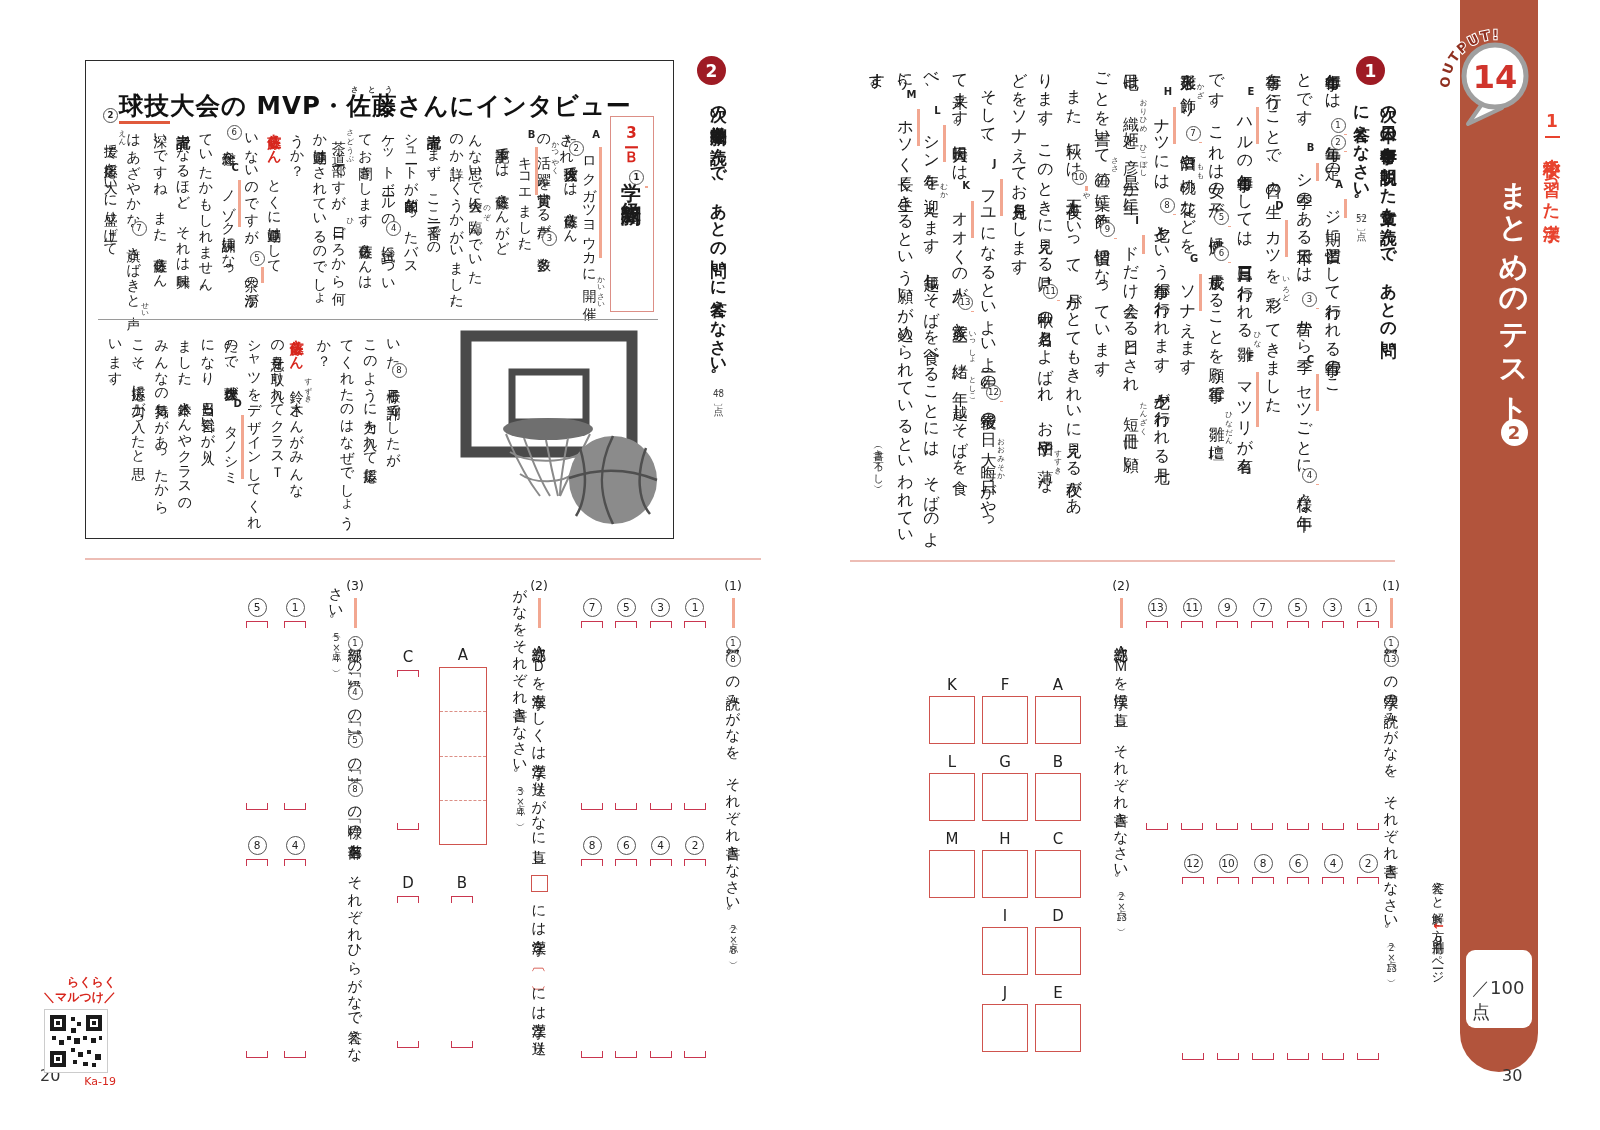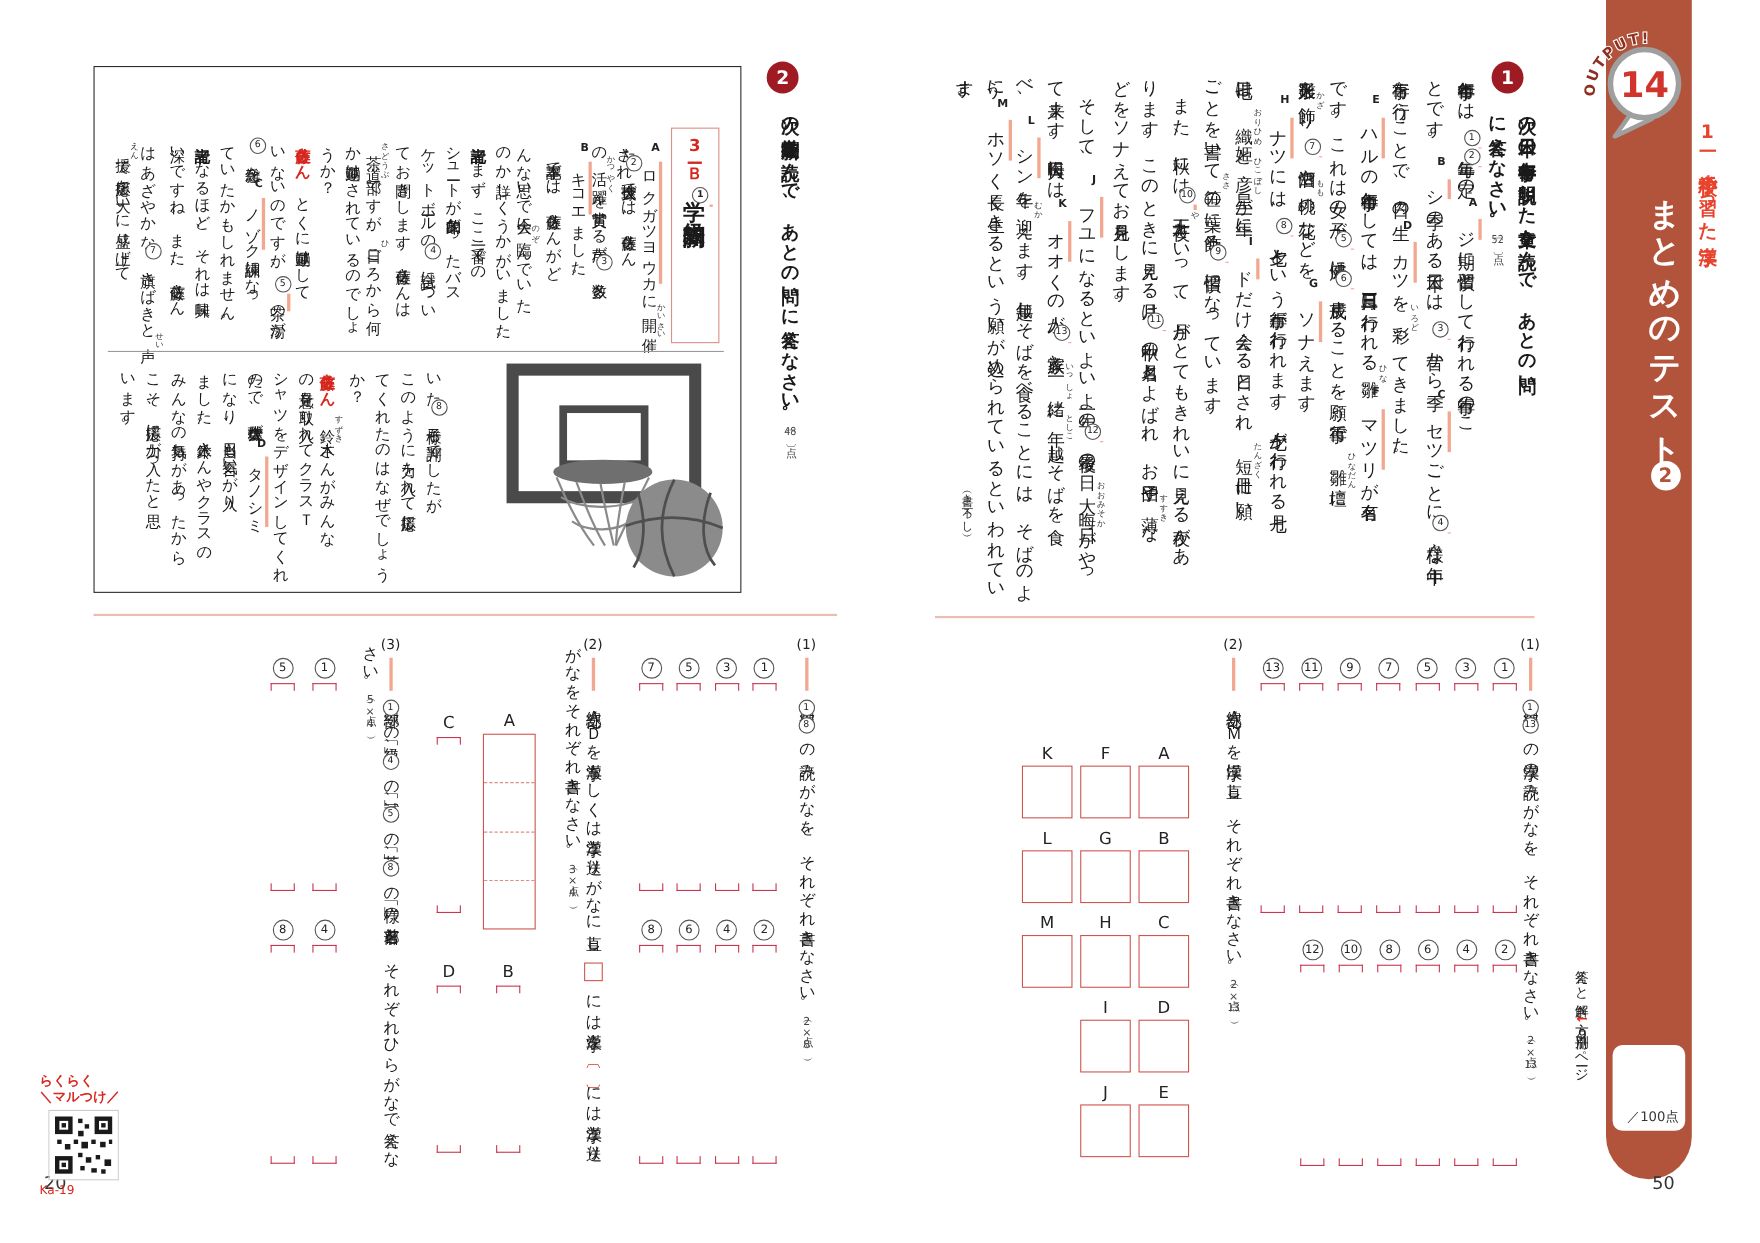--- a/index.html
+++ b/index.html
@@ -7,21 +7,21 @@
   .vtext{writing-mode:vertical-rl;text-orientation:mixed;}
   .abs{position:absolute;}
 
   
   .banner{position:absolute;left:1460px;top:0;width:78px;height:1072px;background:#b2543c;border-radius:0 0 40px 40px;}
   .bubble{position:absolute;left:1440px;top:14px;width:118px;height:118px;}
   .btitle{position:absolute;left:1464px;top:138px;width:70px;height:330px;color:#fff;font-size:29px;font-weight:700;letter-spacing:3px;text-align:center;}
   .wc{display:inline-block;writing-mode:horizontal-tb;width:27px;height:27px;border-radius:50%;background:#fff;color:#b2543c;font-size:18px;font-weight:700;line-height:27px;text-align:center;letter-spacing:0;margin-top:6px;}
   .sidelabel{position:absolute;left:1541px;top:112px;height:360px;color:#e8432e;font-size:17px;font-weight:700;letter-spacing:1px;}
   .rl{display:inline-block;width:15px;height:2px;background:#e8432e;margin:7px 0;}
-  .scorebox{position:absolute;left:1466px;top:950px;width:66px;height:78px;background:#fff;border-radius:9px;display:flex;align-items:flex-end;justify-content:flex-end;padding:4px 6px;box-sizing:border-box;font-size:12px;color:#333;}
+  .scorebox{position:absolute;left:1466px;top:950px;width:66px;height:78px;background:#fff;border-radius:9px;display:flex;align-items:flex-end;justify-content:flex-end;padding:4px 6px;box-sizing:border-box;font-size:18px;color:#333;}
   .ansnote{position:absolute;left:1429px;top:872px;height:200px;font-size:12.5px;color:#222;letter-spacing:1px;}
   .dar{color:#e02b1d;font-weight:700;}
   .pageno{position:absolute;font-size:16px;color:#333;}
 
   
   .qbadge{position:absolute;width:29px;height:29px;border-radius:50%;background:#9e1b24;color:#fff;font-weight:700;font-size:17px;display:flex;align-items:center;justify-content:center;}
   .vcols{writing-mode:vertical-rl;position:absolute;}
   .vcols .tcol{display:block;}
   .promptc .tcol{width:27px;line-height:27px;font-size:16.5px;font-weight:700;letter-spacing:0.5px;}
   .pts{font-size:10px;color:#444;font-weight:400;margin-top:5px;letter-spacing:0;}
@@ -76,21 +76,21 @@
   .mastbox{position:absolute;left:610px;top:116px;width:44px;height:196px;border:1.5px solid #dc8f86;display:flex;justify-content:center;padding-top:8px;box-sizing:border-box;}
   .mast{font-size:20px;font-weight:700;letter-spacing:2px;}
   .mast .rtx{font-size:15px;letter-spacing:1px;margin-bottom:10px;color:#d7261d;}
   .npc .tcol{width:22.8px;line-height:22.8px;font-size:14px;}
   .npc2 .tcol{width:23.2px;line-height:23.2px;font-size:14px;}
   .ndiv{position:absolute;left:98px;top:319px;width:560px;height:1px;background:#9a9a9a;}
 
   .pdiv{position:absolute;height:1.5px;background:#edbdb5;}
 
   
-  .qrwrap{position:absolute;left:36px;top:975px;width:80px;text-align:left;}
+  .qrwrap{position:absolute;left:36px;top:975px;width:80px;text-align:right;}
   .qrlabel{color:#d7261d;font-weight:700;font-size:12px;line-height:15px;}
   .qrcode{margin:4px auto 2px;border:1px solid #ccc;display:block;}
   .qrid{color:#d7261d;font-size:11px;}
 </style>
 </head>
 <body>
 
 <div class="spread">
 
   <div class="banner"></div>
@@ -102,21 +102,21 @@
     <text font-size="13" font-weight="bold" fill="#8f2f1f" letter-spacing="2" style="paint-order:stroke;stroke:#ffffff;stroke-width:2px;">
       <textPath href="#outarc" startOffset="4">OUTPUT!</textPath>
     </text>
   </svg>
   <div class="btitle vtext">まとめのテスト<span class="wc"><span class="tcu">2</span></span></div>
   <div class="sidelabel vtext"><span class="tcu">1</span><span class="rl"></span>小学校で習った漢字</div>
   <div class="scorebox">
       <span>／100点</span>
     </div>
   <div class="ansnote vtext">答えと解き方<span class="dar">↓</span>別冊<span class="tcu">9</span>ページ</div>
-  <div class="pageno" style="left:1502px;top:1066px;">50</div>
+  <div class="pageno" style="left:1502px;top:1066px;">30</div>
   <div class="pageno" style="left:40px;top:1066px;">20</div>
 
   <div class="qbadge" style="left:1356px;top:56px;">1</div>
   <div class="vcols promptc" style="left:1348px;top:94px;width:54px;height:454px;">
       <div class="tcol">次の日本の年中行事を説明した文章を読んで、あとの問い</div>
       <div class="tcol">に答えなさい。<span class="pts">〔<span class="tcu">52</span>点〕</span></div>
     </div>
   <div class="vcols q1colsc" style="left:862px;top:62px;width:485px;height:490px;">
       <div class="tcol">年中行事とは、<span class="mk"><span class="cn"><span class="tcu">1</span></span><span class="mt">毎年</span></span><span class="mk"><span class="cn"><span class="tcu">2</span></span><span class="mt">一定</span></span>の<span class="mk"><span class="ml">A</span><span class="mt">ジ</span></span>期に慣習として行われる行事のこ</div>
       <div class="tcol">とです。<span class="mk"><span class="ml">B</span><span class="mt">シ</span></span>季のある日本では、<span class="mk"><span class="cn"><span class="tcu">3</span></span><span class="mt">昔</span></span>から季<span class="mk"><span class="ml">C</span><span class="mt">セツ</span></span>ごとに<span class="mk"><span class="cn"><span class="tcu">4</span></span><span class="mt">様々</span></span>な年中</div>
@@ -282,20 +282,21 @@
         <span class="klabel">J</span>
         <span class="kbox"></span>
       </div>
       <div class="kcell">
         <span class="klabel">E</span>
         <span class="kbox"></span>
       </div>
     </div>
 
   <div class="newsbox"></div>
+  <div class="htitle"><span class="mk"><span class="cn"><span class="tcu">2</span></span><span class="mt">球技</span></span>大会の MVP・<ruby>佐藤<rt>さとう</rt></ruby>さんにインタビュー</div>
   <div class="mastbox">
     <div class="mast vtext"><span class="rtx"><span class="tcu">3</span>ーＢ</span>学<span class="mk"><span class="cn"><span class="tcu">1</span></span><span class="mt">級</span></span>新聞</div>
   </div>
   <div class="vcols npc" style="left:103px;top:124px;width:502px;height:192px;">
       <div class="tcol"><span class="mk"><span class="ml">A</span><span class="mt">ロクガツヨウカ</span></span>に<ruby>開催<rt>かいさい</rt></ruby>され</div>
       <div class="tcol">た<span class="mk"><span class="cn"><span class="tcu">2</span></span><span class="mt">球技</span></span>大会では、佐藤さん</div>
       <div class="tcol">の<ruby>活躍<rt>かつやく</rt></ruby>を賞賛する声が<span class="mk"><span class="cn"><span class="tcu">3</span></span><span class="mt">多数</span></span></div>
       <div class="tcol"><span class="mk"><span class="ml">B</span><span class="mt">キコエ</span></span>ました。</div>
       <div class="tcol">　本記事では、佐藤さんがど</div>
       <div class="tcol">んな思いで大会に<ruby>臨<rt>のぞ</rt></ruby>んでいた</div>

